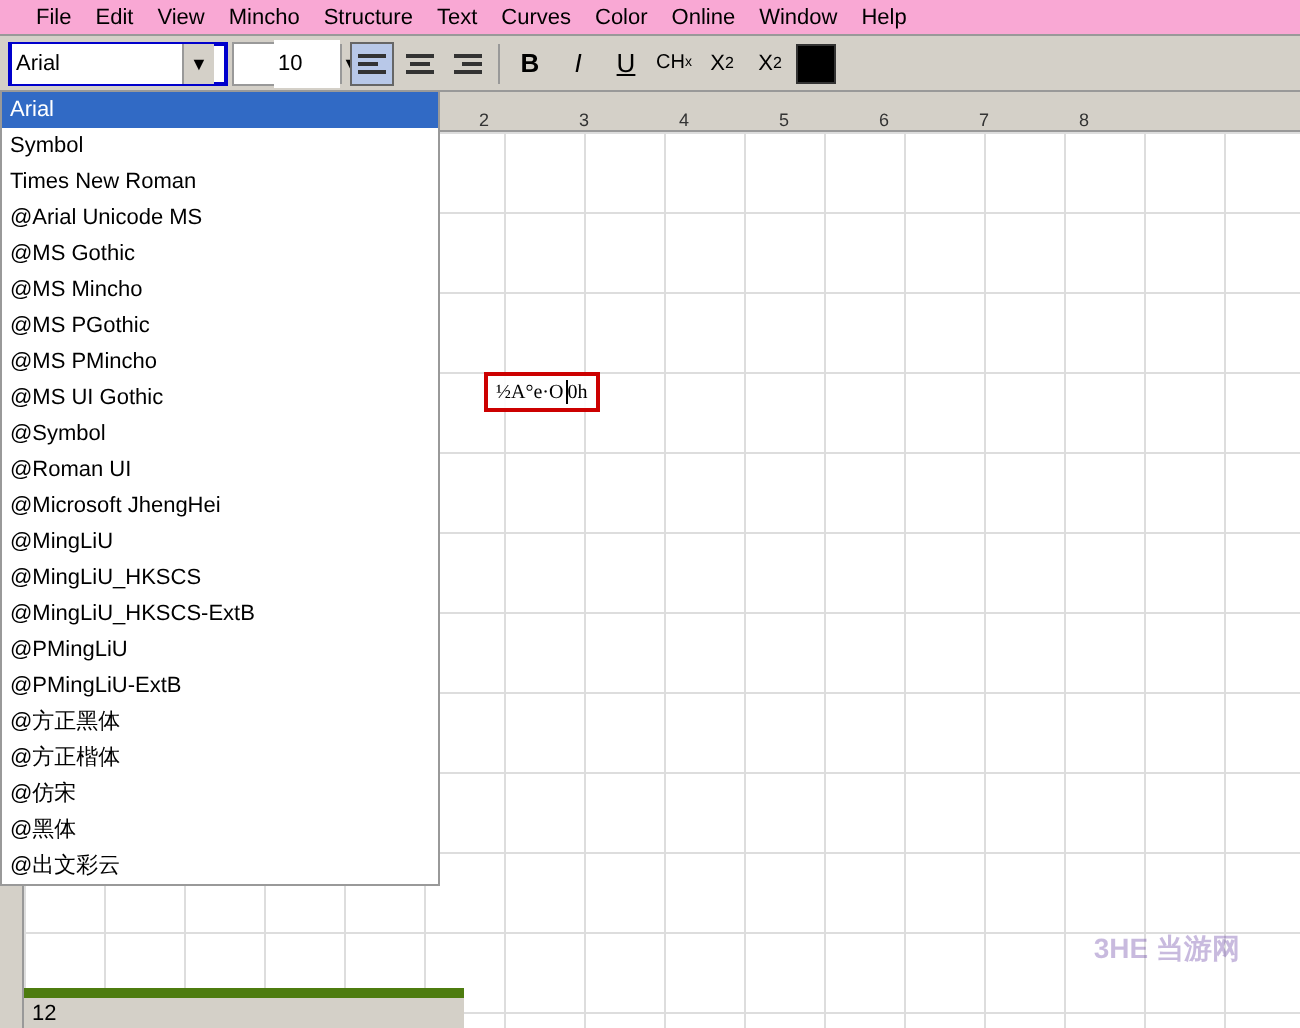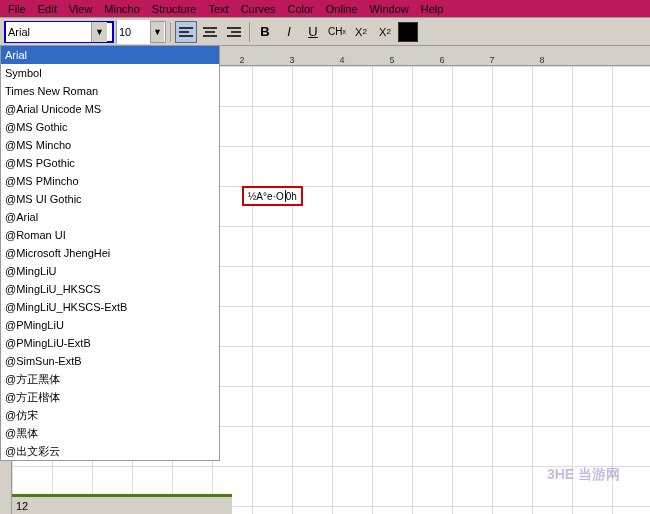--- a/index.html
+++ b/index.html
@@ -1,24 +1,24 @@
 <!DOCTYPE html>
 <html><head>
   <meta charset="utf-8">
   <style>
     * { margin: 0; padding: 0; box-sizing: border-box; }
     body { width: 650px; height: 514px; overflow: hidden; font-family: Arial, sans-serif; font-size: 12px; background: #d4d0c8; }
 
     
     .menubar {
-      background: #be185d;
+      background: #f9a8d4;
       height: 18px;
       display: flex;
       align-items: center;
-      padding: 0 2px;
+      padding: 0 12px;
       border-bottom: 1px solid #999;
     }
     .menu-item {
       padding: 0 6px;
       height: 18px;
       line-height: 18px;
       font-size: 11px;
       cursor: pointer;
       white-space: nowrap;
     }
@@ -72,20 +72,21 @@
       width: 50px;
     }
     .size-select-input {
       border: none;
       outline: none;
       font-size: 11px;
       width: 33px;
       height: 24px;
       padding: 0 2px;
       background: white;
+      margin-left: 20px;
     }
     .size-select-arrow {
       width: 14px;
       height: 20px;
       background: #d4d0c8;
       border-left: 1px solid #999;
       display: flex;
       align-items: center;
       justify-content: center;
       cursor: pointer;
@@ -212,20 +213,21 @@
       top: 140px;
       left: 230px;
       border: 2px solid #cc0000;
       background: rgba(255,255,255,0.9);
       padding: 2px 4px;
       font-size: 11px;
       white-space: nowrap;
       z-index: 5;
       display: flex;
       align-items: center;
+      font-family: Liberation Serif, serif;
     }
     .canvas-textbox-content {
       font-size: 10px;
     }
     .canvas-cursor {
       display: inline-block;
       width: 1px;
       height: 12px;
       background: black;
       margin-left: 1px;
@@ -340,29 +342,28 @@
     <div class="dropdown-list" id="fontList">
     <div class="dropdown-item selected">Arial</div>
         <div class="dropdown-item">Symbol</div>
         <div class="dropdown-item">Times New Roman</div>
         <div class="dropdown-item">@Arial Unicode MS</div>
         <div class="dropdown-item">@MS Gothic</div>
         <div class="dropdown-item">@MS Mincho</div>
         <div class="dropdown-item">@MS PGothic</div>
         <div class="dropdown-item">@MS PMincho</div>
         <div class="dropdown-item">@MS UI Gothic</div>
-        <div class="dropdown-item">@Arial</div>
+        <div class="dropdown-item">@Symbol</div>
         <div class="dropdown-item">@Roman UI</div>
         <div class="dropdown-item">@Microsoft JhengHei</div>
         <div class="dropdown-item">@MingLiU</div>
         <div class="dropdown-item">@MingLiU_HKSCS</div>
         <div class="dropdown-item">@MingLiU_HKSCS-ExtB</div>
         <div class="dropdown-item">@PMingLiU</div>
         <div class="dropdown-item">@PMingLiU-ExtB</div>
-        <div class="dropdown-item">@SimSun-ExtB</div>
         <div class="dropdown-item">@方正黑体</div>
         <div class="dropdown-item">@方正楷体</div>
         <div class="dropdown-item">@仿宋</div>
         <div class="dropdown-item">@黑体</div>
         <div class="dropdown-item">@出文彩云</div>
       </div>
     <div class="scrollbar-track">
       <div class="scrollbar-thumb"></div>
     </div>
   </div>
@@ -388,15 +389,15 @@
     <div class="canvas-textbox">
       <span class="canvas-textbox-content">½A°e·O</span>
         <span class="canvas-cursor"></span>
         <span class="canvas-textbox-content">0h</span>
     </div>
 
     <div class="watermark">3HE 当游网</div>
   </div>
 </div>
 
-<div style="position:absolute; bottom:0; left:12px; width:220px; height:20px; background:#d4d0c8; border-top:3px solid #4d7c0f; display:flex; align-items:center; padding:0 4px; font-size:11px; z-index:30;">
+<div style="position:absolute; bottom:0; left:12px; width:220px; height:20px; background:#d4d0c8; border-top:5px solid #4d7c0f; display:flex; align-items:center; padding:0 4px; font-size:11px; z-index:30;">
   <span>12</span>
 </div>
 
 </body></html>

